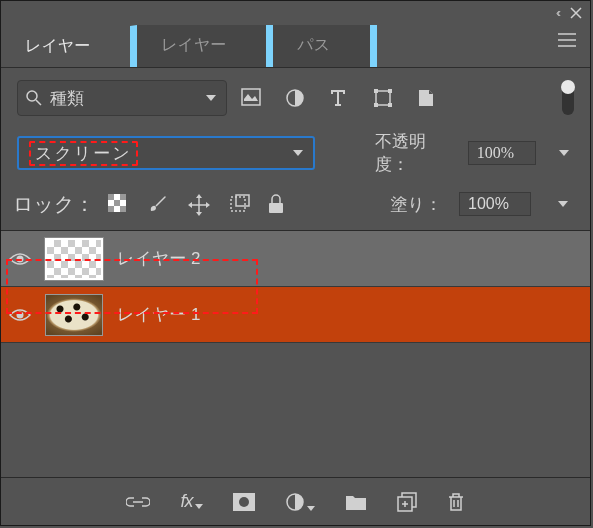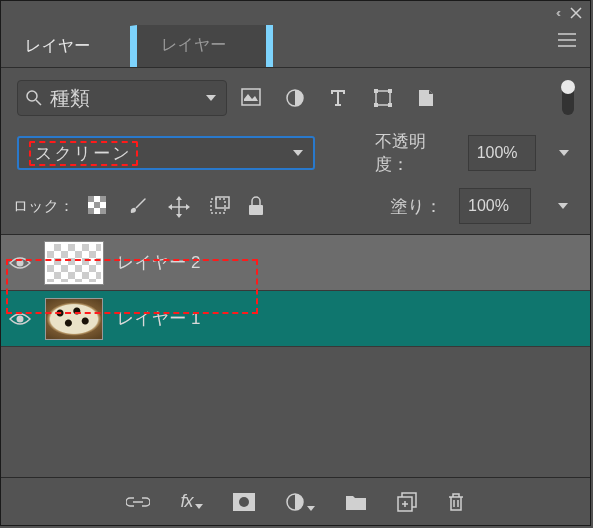--- a/index.html
+++ b/index.html
@@ -57,21 +57,21 @@
   align-items: center;
   border: 1px solid #3a3a3a;
   background: #4a4a4a;
   border-radius: 4px;
   height: 36px;
   padding: 0 10px 0 8px;
   width: 210px;
   cursor: pointer;
 }
 .kind-dropdown .search-ico { margin-right: 8px; }
-.kind-dropdown .label { flex: 1; font-size: 20px; }
+.kind-dropdown .label { flex: 1; font-size: 17px; }
 .chev { width: 10px; height: 6px; }
 .filter-icons { display: flex; gap: 24px; align-items: center; }
 .filter-icons .ico { width: 20px; height: 20px; cursor: pointer; }
 .toggle-pill {
   width: 12px;
   height: 34px;
   background: #333;
   border-radius: 7px;
   margin-left: auto;
   position: relative;
@@ -84,20 +84,21 @@
   border-radius: 50%;
   position: absolute;
   top: -1px; left: -1px;
 }
 
 .blend-row {
   display: flex;
   align-items: center;
   padding: 6px 16px;
   gap: 14px;
+  font-family: Liberation Serif, serif;
 }
 .blend-dropdown {
   display: flex;
   align-items: center;
   border: 2px solid #2979cc;
   background: #4a4a4a;
   border-radius: 3px;
   height: 34px;
   padding: 0 10px;
   width: 320px;
@@ -112,48 +113,48 @@
   border: 2px dashed #ff1a1a;
   padding: 1px 4px;
   border-radius: 2px;
 }
 .opacity-label { font-size: 17px; color: #d0d0d0; margin-left: 46px; }
 .pct-box {
   display: flex;
   align-items: center;
   border: 1px solid #3a3a3a;
   background: #4c4c4c;
-  height: 36px;
+  height: 24px;
   padding: 0 8px;
   width: 72px;
   font-size: 16px;
 }
 .chev-btn {
   width: 22px;
   height: 32px;
   display: flex;
   align-items: center;
   justify-content: center;
   cursor: pointer;
   margin-left: 4px;
 }
 
 .lock-row {
   display: flex;
   align-items: center;
   padding: 6px 16px 10px 6px;
   gap: 12px;
 }
-.lock-label { font-size: 15px; margin-right: 2px; margin-left: 6px; }
+.lock-label { font-size: 20px; margin-right: 2px; margin-left: 6px; }
 .lock-icons { display: flex; gap: 20px; align-items: center; }
 .lock-icons .ico { width: 20px; height: 20px; cursor: pointer; }
 .fill-section { margin-left: auto; display: flex; align-items: center; gap: 17px; }
 
 .layers-area {
-  background: #0f766e;
+  background: #c2410c;
   border-top: 1px solid #2a2a2a;
 }
 .layer-row {
   display: flex;
   align-items: center;
   height: 56px;
   border-bottom: 1px solid #383838;
   padding: 0 8px;
   gap: 14px;
 }
@@ -228,20 +229,21 @@
     <span>
       <svg width="12" height="12">
           <path class="stroke" d="M1 1 L11 11 M11 1 L1 11"></path>
         </svg>
     </span>
   </div>
 
   <div class="tabs">
     <div class="tab active">レイヤー</div>
     <div class="tab">レイヤー</div>
+    <div class="tab">パス</div>
     <div class="hamburger">
       <svg viewBox="0 0 18 14">
           <path class="stroke" d="M0 1 H18 M0 7 H18 M0 13 H18"></path>
         </svg>
     </div>
   </div>
 
   <div class="filter-row">
     <div class="kind-dropdown">
       <span class="search-ico">

